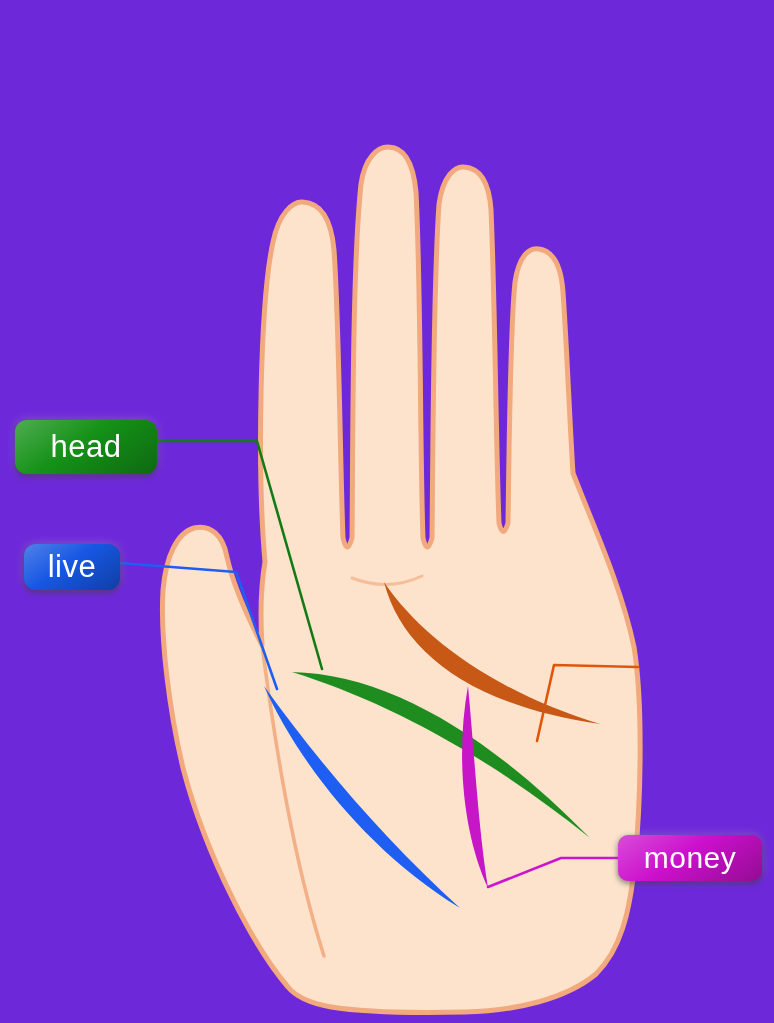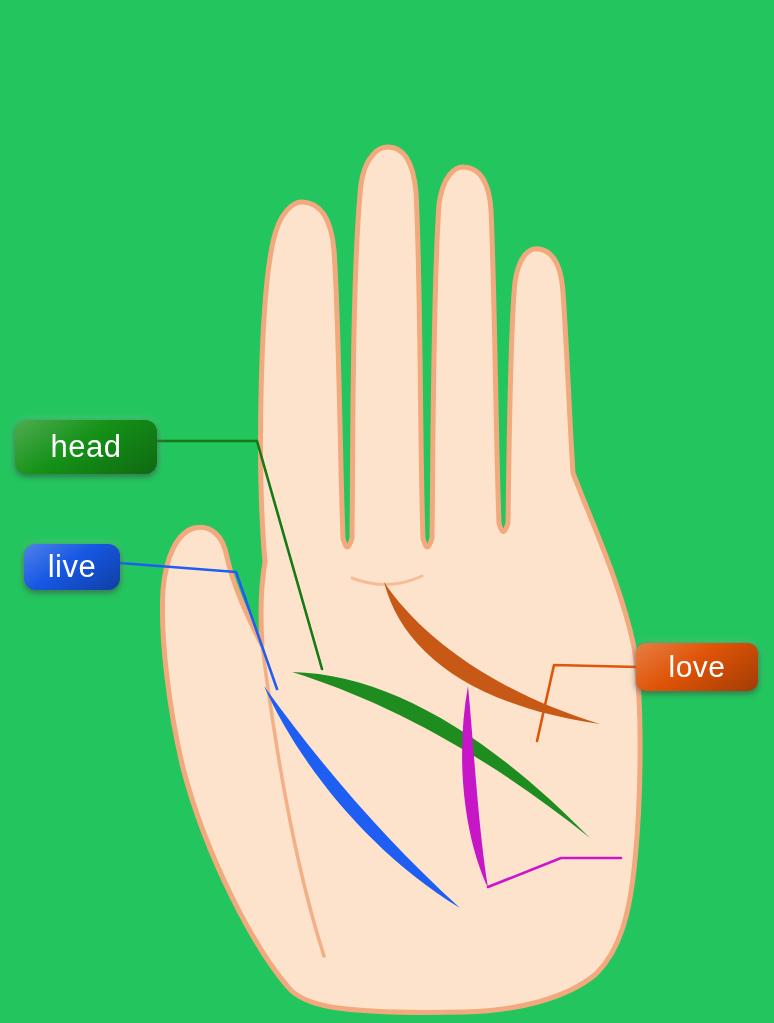--- a/index.html
+++ b/index.html
@@ -32,21 +32,21 @@
     user-select: none;
   }
   .badge-head  { left: 15px;  top: 420px; width: 142px; height: 54px; font-size: 31px; }
   .badge-live  { left: 24px;  top: 544px; width: 96px;  height: 46px; font-size: 31px; }
   .badge-love  { left: 636px; top: 643px; width: 122px; height: 48px; font-size: 30px; border-radius: 10px; }
   .badge-money { left: 618px; top: 835px; width: 144px; height: 46px; font-size: 30px; border-radius: 10px; }
 </style>
 </head>
 <body>
 
-<div class="stage" style="background-color: #22c55e;">
+<div class="stage" style="background-color: #6d28d9;">
 
   <svg width="774" height="1023" viewBox="0 0 774 1023">
 
     <g fill="#fde3cc">
       <path stroke-width="5" stroke-linejoin="round" stroke-linecap="round" d="M 262 645
                C 260 612 261 585 265 562
                C 257 472 260 300 273 242
                C 279 213 293 201 303 202
                C 320 203 331 217 334 250
                C 339 320 340 458 343 538
@@ -93,16 +93,16 @@
       <path d="M 384 582 C 402 652 472 706 600 724 C 494 692 420 636 384 582 Z" fill="#c85815"></path>
       <path d="M 468 686 C 456 752 462 832 488 888 C 478 826 474 748 468 686 Z" fill="#c716c7"></path>
       <path d="M 264 686 C 298 762 368 852 460 908 C 385 840 320 764 264 686 Z" fill="#1e5ef2"></path>
     </g>
   </svg>
 
   <div class="badge badge-head" style="background-color: rgb(20, 145, 23);">head</div>
 
   <div class="badge badge-live" style="background-color: rgb(22, 87, 227);">live</div>
 
-  <div class="badge badge-love" style="background-color: rgb(223, 83, 6);">love</div>
 
+  <div class="badge badge-money" style="background-color: rgb(204, 16, 204);">money</div>
 
 </div>
 
 </body></html>

